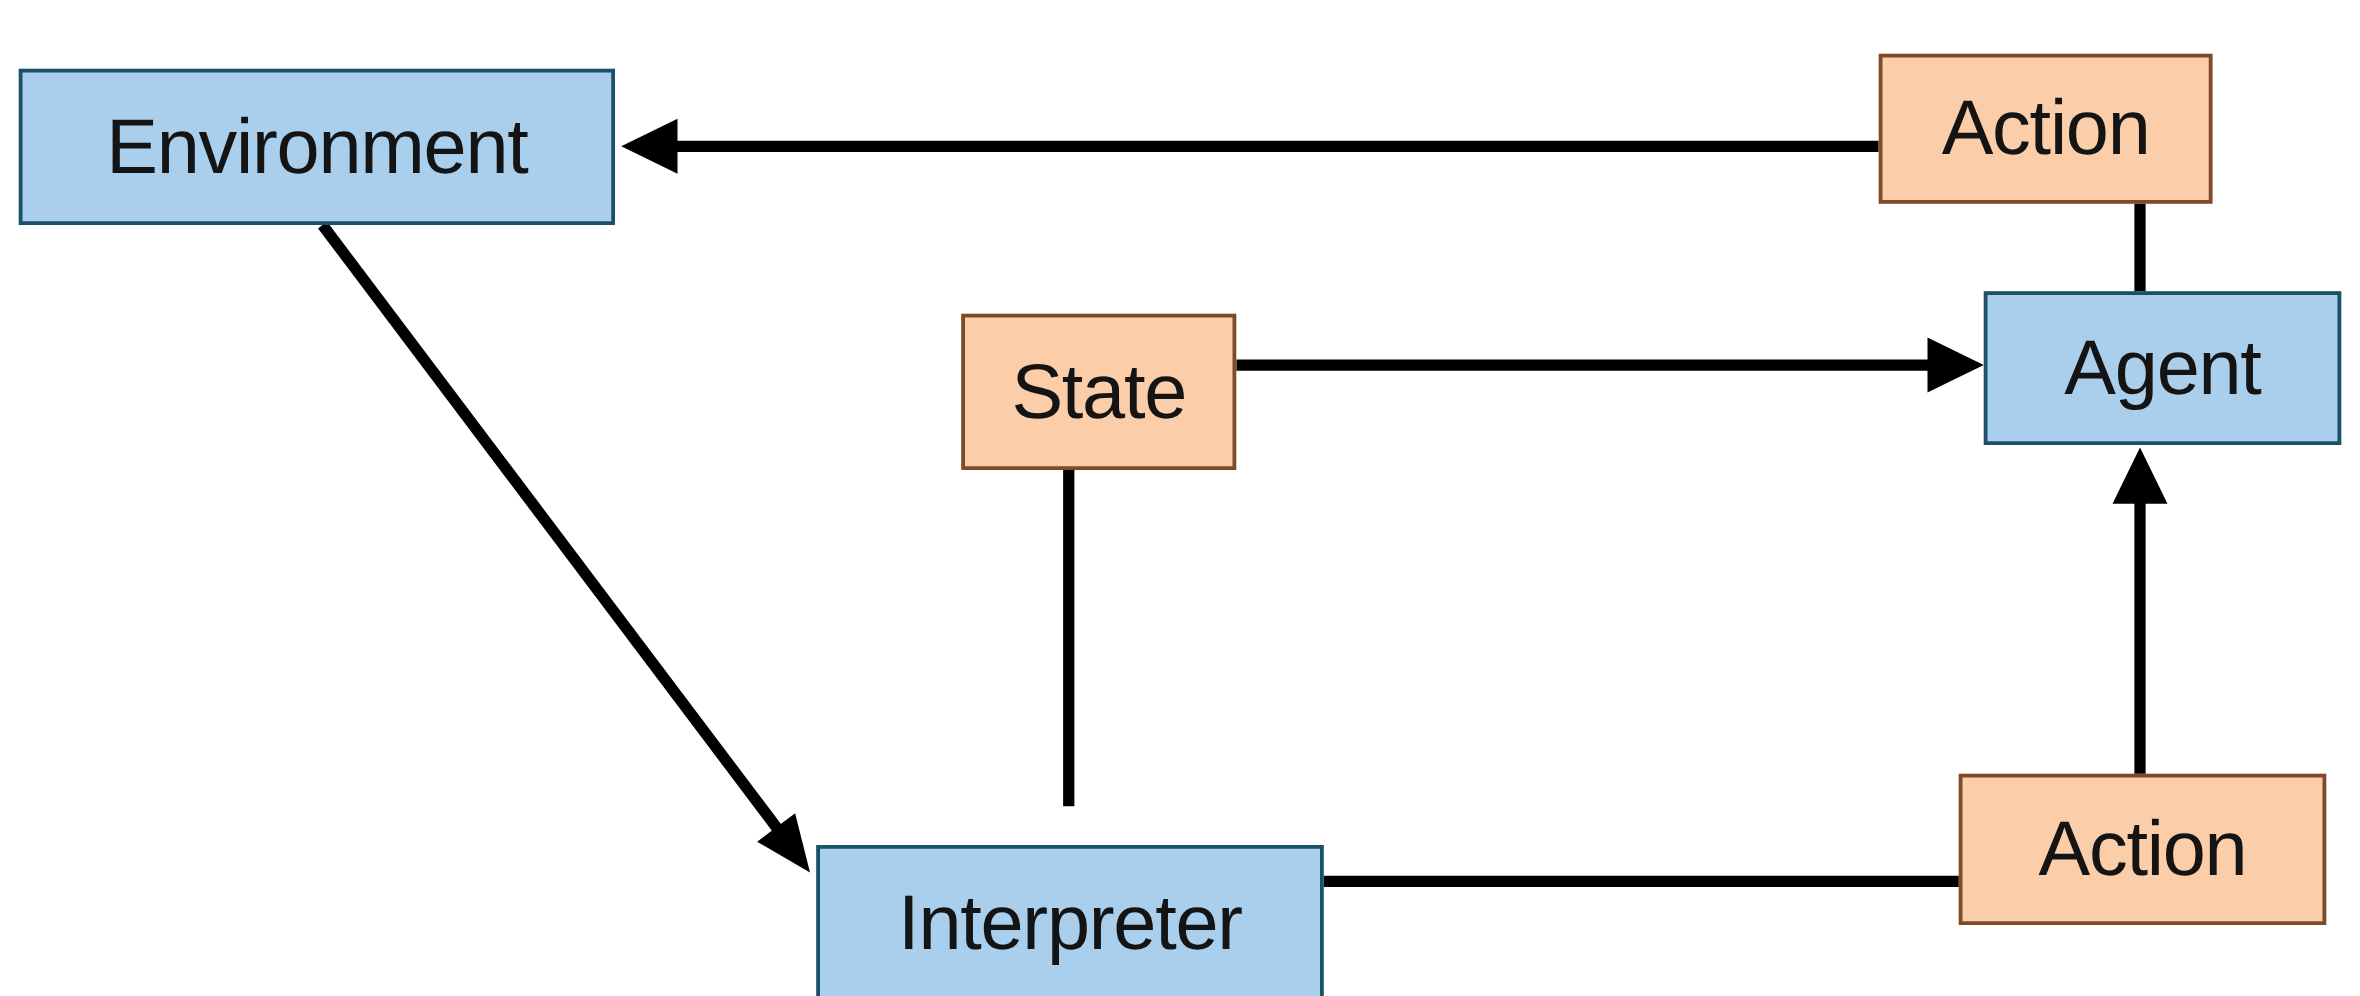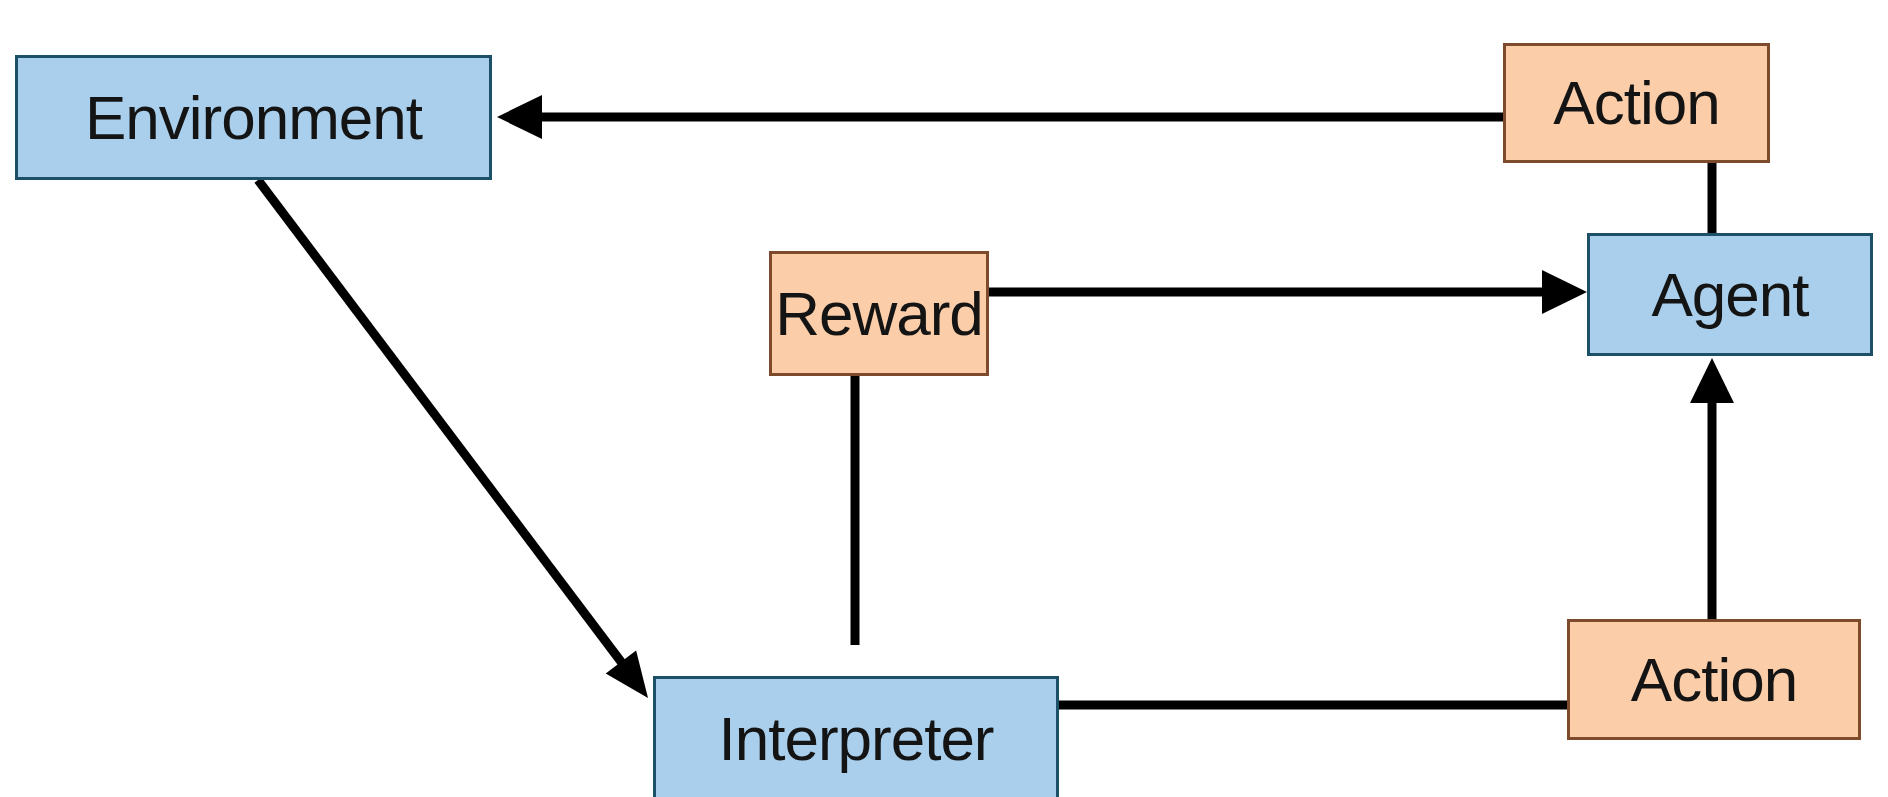--- a/index.html
+++ b/index.html
@@ -72,21 +72,21 @@
 
   <div class="node blue n-environment">
     <span>Environment</span>
   </div>
 
   <div class="node orange n-action">
     <span>Action</span>
   </div>
 
   <div class="node orange n-state">
-    <span>Reward</span>
+    <span>State</span>
   </div>
 
   <div class="node blue n-agent">
     <span>Agent</span>
   </div>
 
   <div class="node blue n-interpreter">
     <span>Interpreter</span>
   </div>
 

